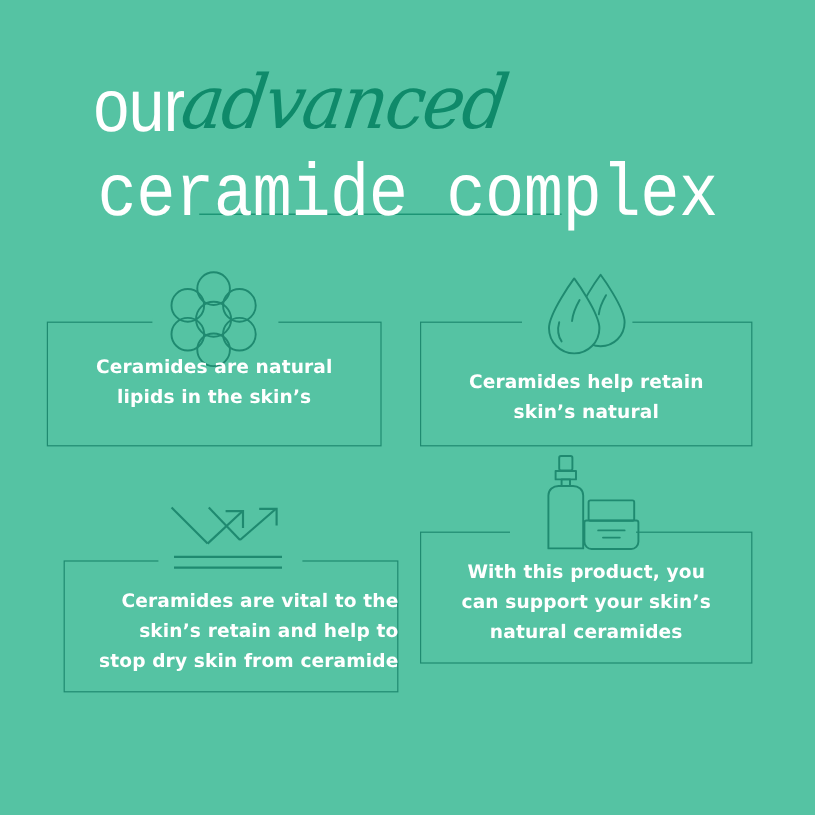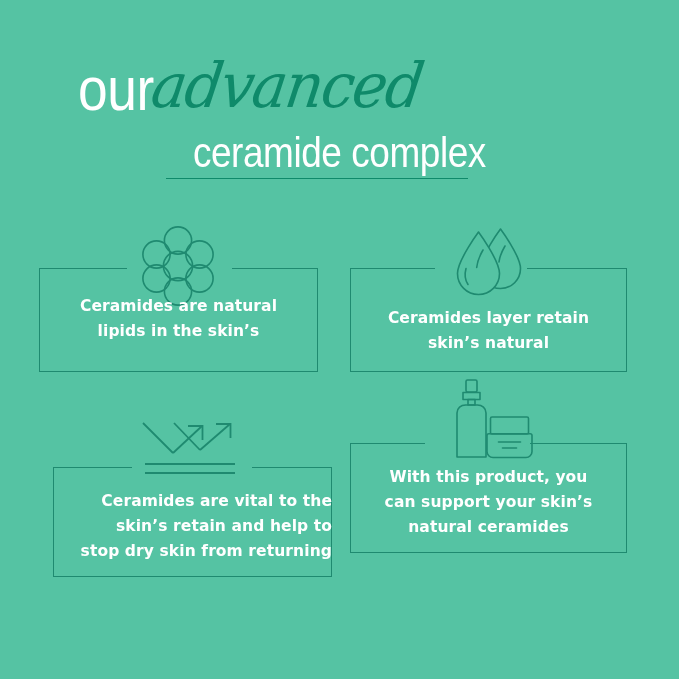--- a/index.html
+++ b/index.html
@@ -74,22 +74,22 @@
     width: 302px;
     height: 0;
     border-top: 1.6px solid #0f8a6a;
   }
   .head-line2 {
     position: absolute;
     left: 0;
     top: 80px;
     width: 679px;
     text-align: center;
-    font-family: Liberation Sans, sans-serif;
-    font-size: 42px;
+    font-family: Liberation Mono, monospace;
+    font-size: 62px;
     font-weight: 400;
     color: #ffffff;
     letter-spacing: -0.5px;
     line-height: 1;
   }
   .head-line2 span {
     display: inline-block;
     transform: scaleX(0.88);
   }
 
@@ -211,21 +211,21 @@
         <path d="M52.5 22 C49 28 47 33 46.5 38"></path>
 
         <path d="M26 8 C26 8 47 36.5 47 49.5 C47 61.1 37.6 70.5 26 70.5
                  C14.4 70.5 5 61.1 5 49.5 C5 36.5 26 8 26 8 Z" fill="#55c3a3"></path>
         <path d="M30.5 26 C26.8 32.5 24.7 38 24.2 43.5"></path>
         <path d="M13.5 44.5 C12 50 12.5 56 15.5 60.5"></path>
       </svg>
     </div>
 
     <div class="card-text">
-      <span class="tl">Ceramides layer retain</span>
+      <span class="tl">Ceramides help retain</span>
       <span class="tl">skin’s natural</span>
     </div>
   </div>
 
   <div class="card" id="card-3">
     <div class="card-box"></div>
     <div class="box-gap"></div>
 
     <div class="card-icon">
       <svg id="icon-barrier" width="110" height="66" viewBox="0 0 110 66" fill="none" stroke="#1f8a70" stroke-width="1.8" stroke-linecap="butt" stroke-linejoin="miter">
@@ -241,21 +241,21 @@
         <path d="M79 7 L93.5 7 L93.5 21"></path>
 
         <path d="M8 47 L98 47"></path>
         <path d="M8 56 L98 56"></path>
       </svg>
     </div>
 
     <div class="card-text">
       <span class="tl">Ceramides are vital to the</span>
       <span class="tl">skin’s retain and help to</span>
-      <span class="tl">stop dry skin from returning</span>
+      <span class="tl">stop dry skin from ceramide</span>
     </div>
   </div>
 
   <div class="card" id="card-4">
     <div class="card-box"></div>
     <div class="box-gap"></div>
 
     <div class="card-icon">
       <svg id="icon-products" width="104" height="82" viewBox="0 0 104 82" fill="none" stroke="#1f8a70" stroke-width="1.6" stroke-linecap="round" stroke-linejoin="round">
 

